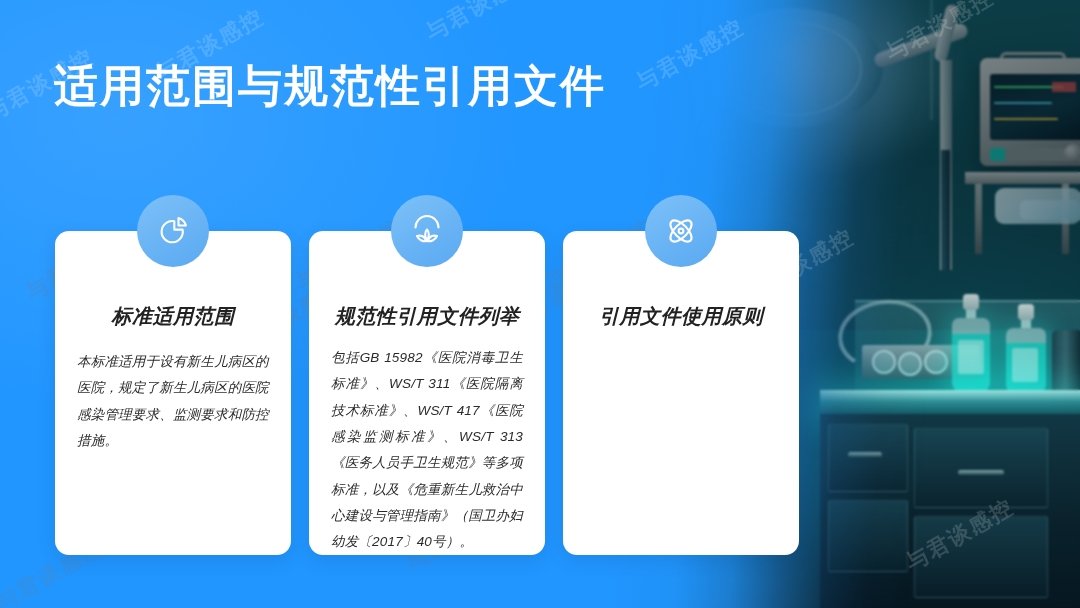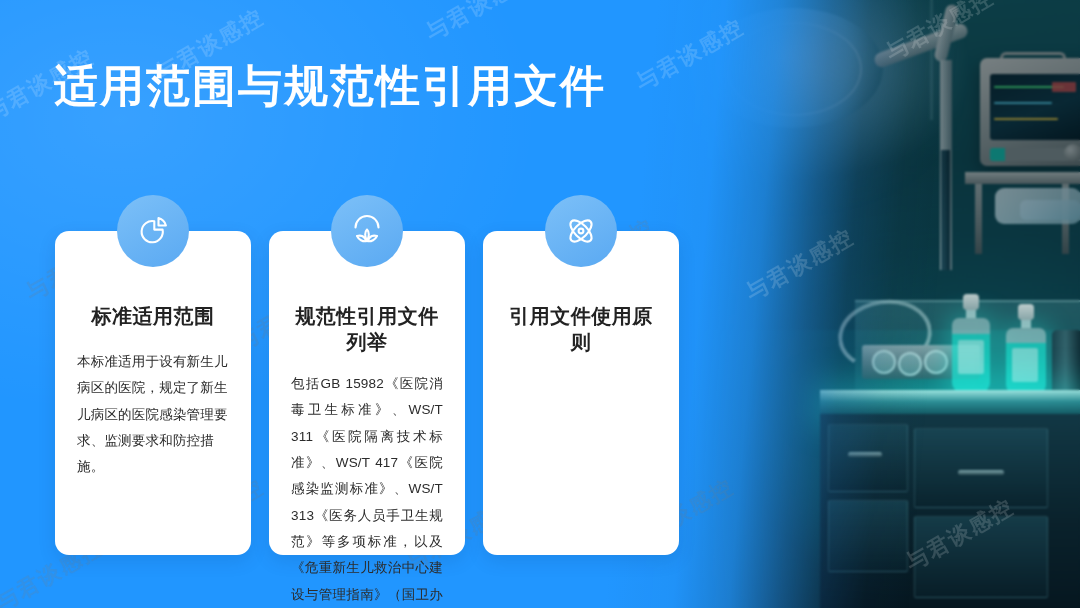--- a/index.html
+++ b/index.html
@@ -106,22 +106,22 @@
     color:rgba(120,120,120,.18);transform:rotate(-30deg);white-space:nowrap;
     font-family:"Liberation Sans","DejaVu Sans",sans-serif;}
   .wm.onblue{color:rgba(255,255,255,.16);}
 
   
   .title{position:absolute;left:54px;top:32px;font-size:44px;font-weight:700;color:#ffffff;
     letter-spacing:2px;line-height:1.15;}
 
   
   .cards{position:absolute;left:55px;top:231px;display:flex;gap:18px;}
-  .card{position:relative;width:196px;background:#ffffff;border-radius:14px;
-    box-shadow:0 6px 18px rgba(0,40,90,.12);padding:72px 22px 26px;box-sizing:border-box;}
+  .card{position:relative;width:236px;background:#ffffff;border-radius:14px;
+    box-shadow:0 6px 18px rgba(0,40,90,.12);padding:72px 22px 26px;box-sizing:border-box;font-style:italic;}
   .card.c1{height:324px;}
   .card.c2{height:324px;}
   .card.c3{height:324px;}
   .icon-circle{position:absolute;left:50%;top:0;transform:translate(-50%,-50%);
     width:72px;height:72px;border-radius:50%;
     background:linear-gradient(150deg,#7cc0f8,#5aa9f2);
     display:flex;align-items:center;justify-content:center;}
   .icon-circle svg{display:block;}
   .card-title{font-size:20px;font-weight:700;color:#222222;text-align:center;margin:0 0 16px;
     letter-spacing:.5px;line-height:1.3;}

